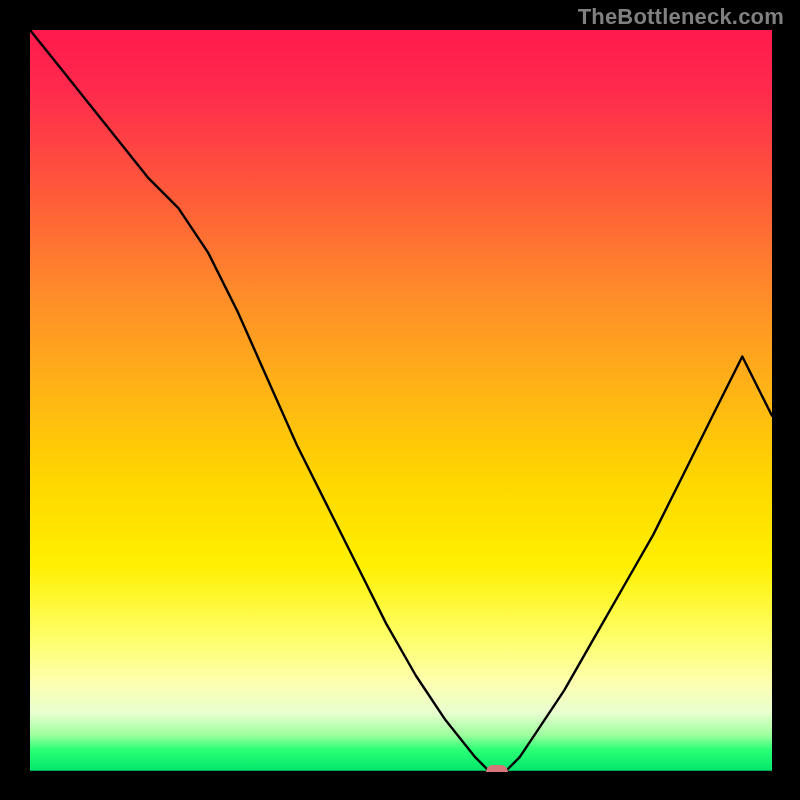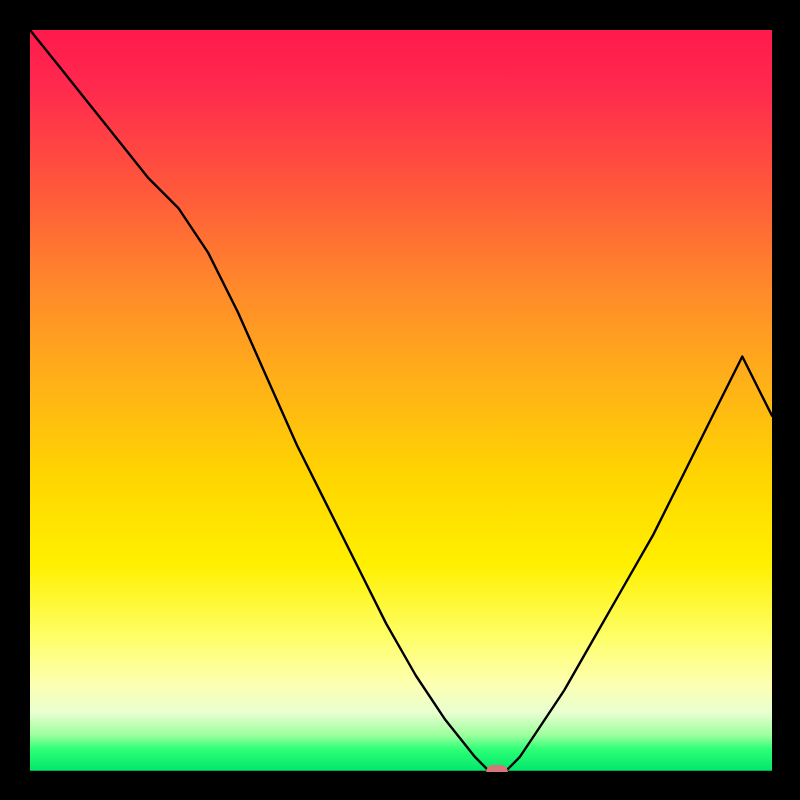--- a/index.html
+++ b/index.html
@@ -60,20 +60,21 @@
     font-weight: 600;
     color: #808080;
     letter-spacing: 0.2px;
   }
 </style>
 </head>
 <body>
 
 <div class="chart-frame">
 
+  <div class="watermark">TheBottleneck.com</div>
 
   <div class="plot-area">
     <div class="gradient-bg"></div>
 
     <svg class="curve-svg" viewBox="0 0 742 742" preserveAspectRatio="none">
       <path id="curve-path" d="M0.0 0.0 L29.7 37.1 L59.4 74.2 L89.0 111.3 L118.7 148.4 L148.4 178.1 L178.1 222.6 L207.8 282.0 L237.4 348.7 L267.1 415.5 L296.8 474.9 L326.5 534.2 L356.2 593.6 L385.8 645.5 L415.5 690.1 L445.2 727.2 L460.0 742.0 L474.9 742.0 L489.7 727.2 L504.6 704.9 L534.2 660.4 L563.9 608.4 L593.6 556.5 L623.3 504.6 L653.0 445.2 L682.6 385.8 L712.3 326.5 L742.0 385.8" fill="none" stroke="#000" stroke-width="2.4" stroke-linejoin="round" stroke-linecap="round"></path>
       <line id="baseline" x1="0" y1="742" x2="742" y2="742" stroke="#000" stroke-width="2.6"></line>
     </svg>
 
     <div class="marker" id="opt-marker" style="left: 467.46px; top: 742px;"></div>

